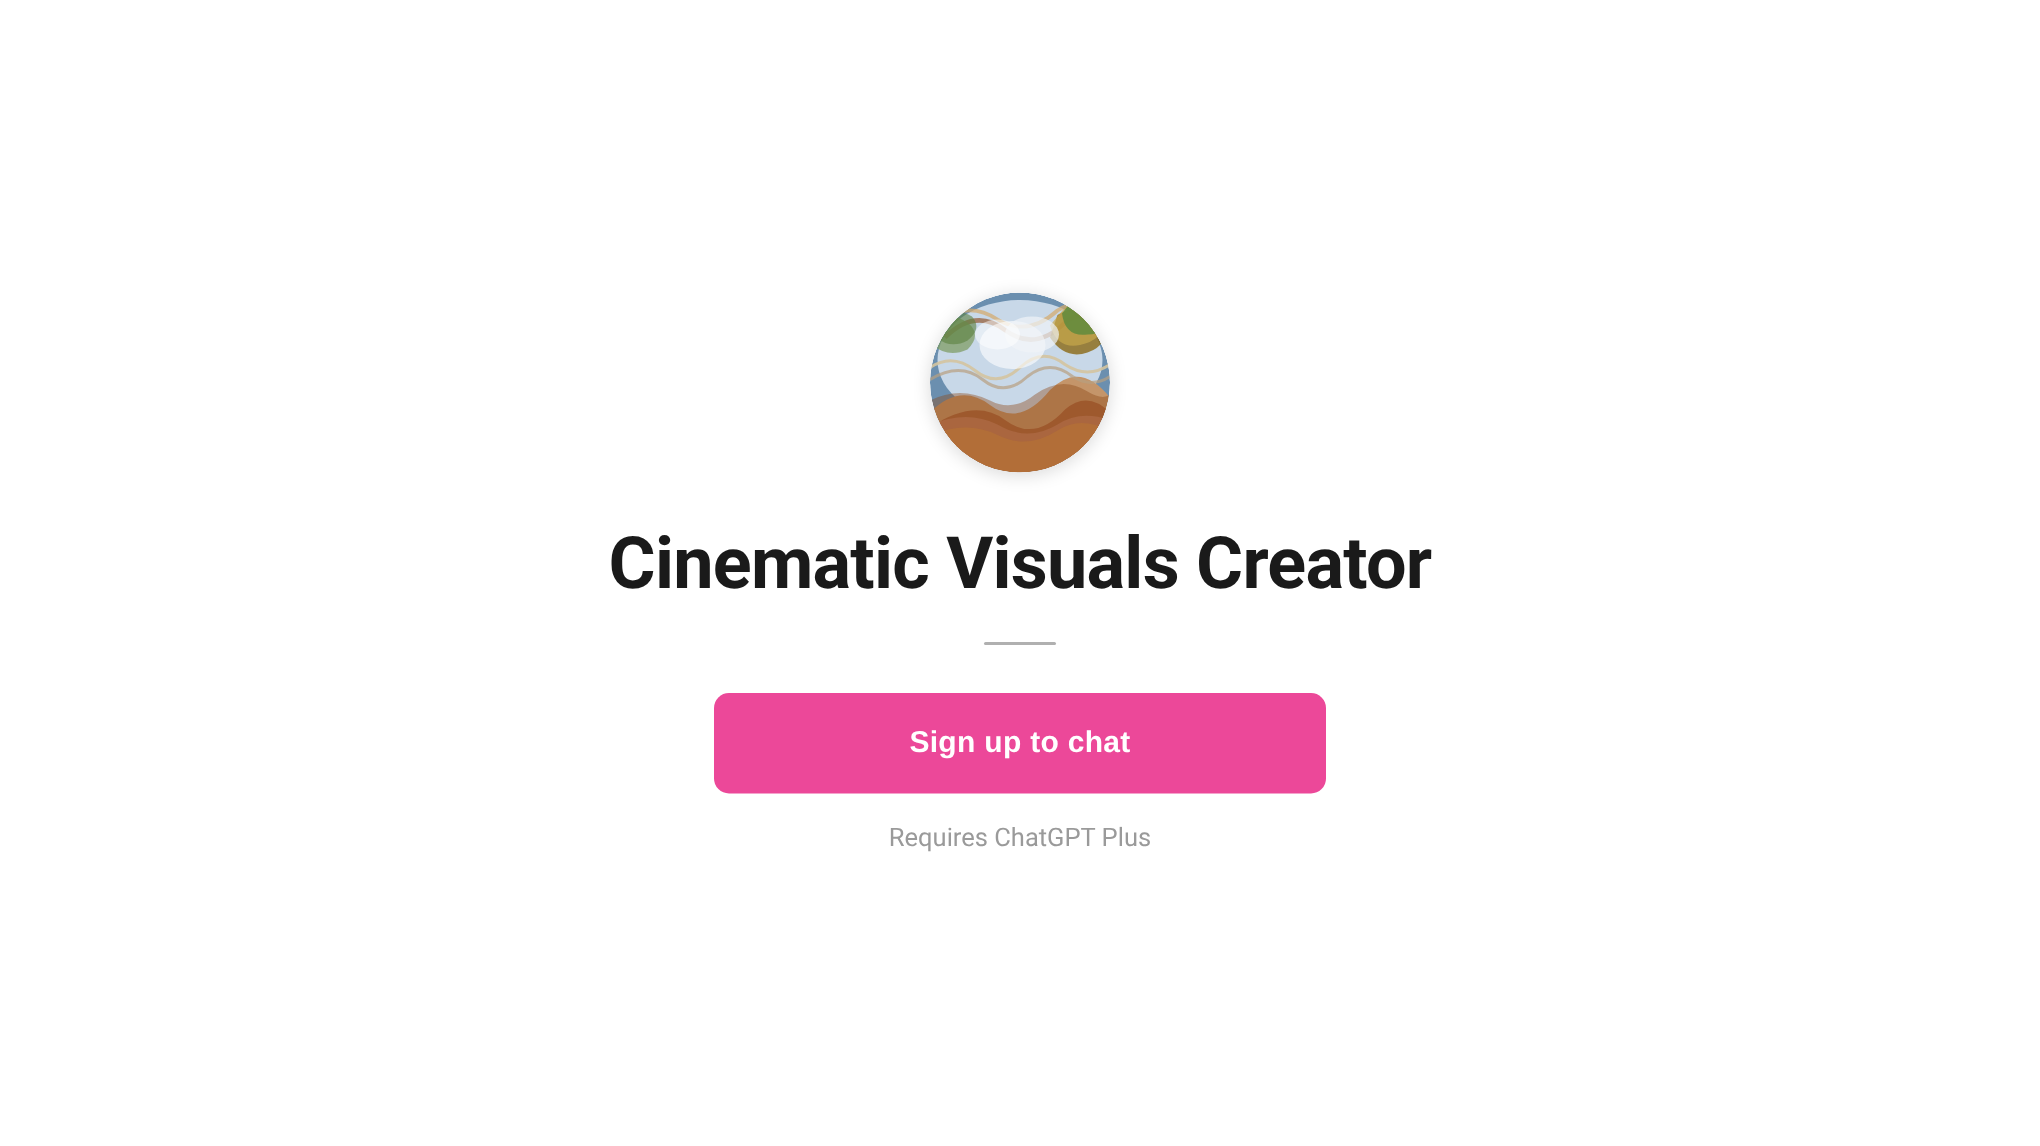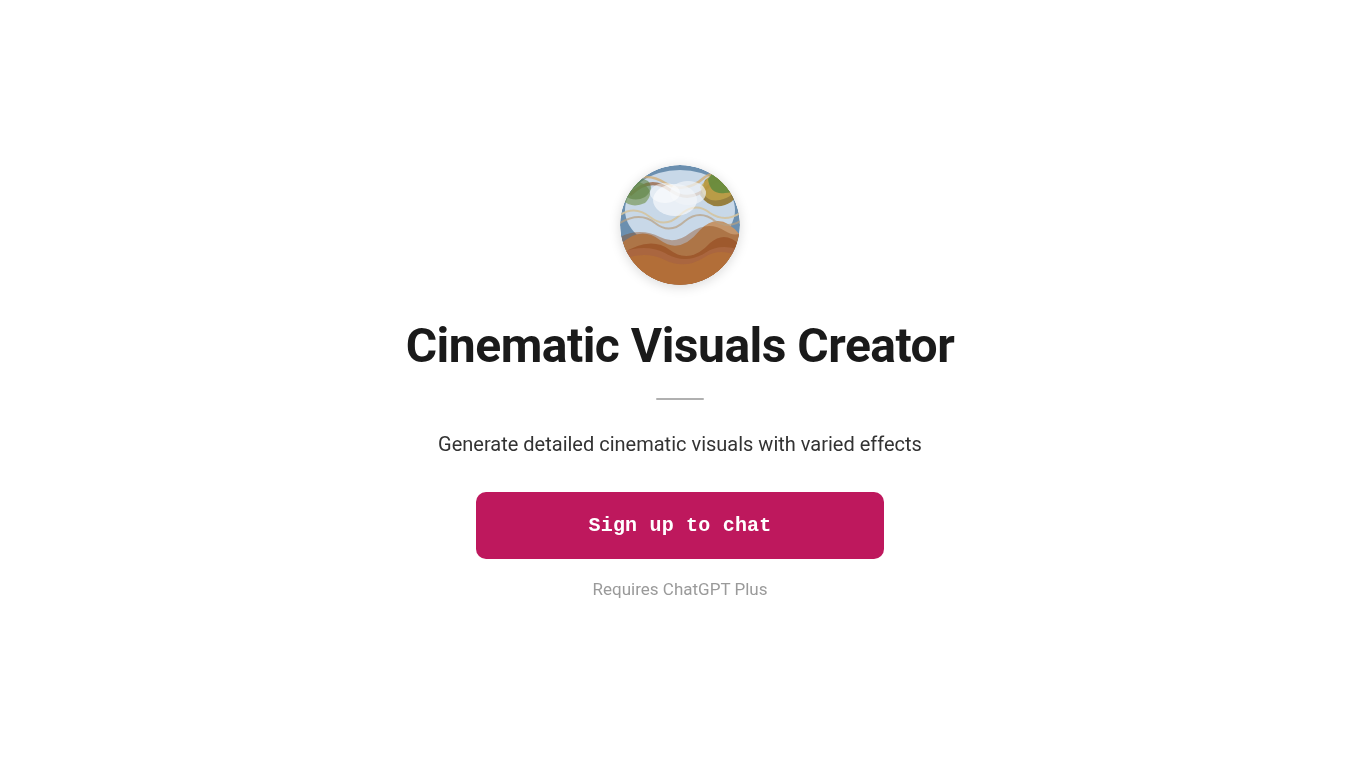--- a/index.html
+++ b/index.html
@@ -63,33 +63,32 @@
 
     .app-description {
       font-size: 20px;
       color: #333333;
       text-align: center;
       margin-bottom: 36px;
       font-weight: 400;
     }
 
     .signup-button {
-      background-color: #be185d;
+      background-color: #ec4899;
       color: #ffffff;
       border: none;
       border-radius: 10px;
       padding: 22px 0;
       width: 408px;
       font-size: 20px;
       font-weight: 600;
       cursor: pointer;
       letter-spacing: 0.2px;
       margin-bottom: 20px;
       transition: background-color 0.2s ease;
-      font-family: Liberation Mono, monospace;
     }
 
     .requires-plus {
       font-size: 17px;
       color: #9a9a9a;
       text-align: left;
       font-weight: 400;
     }
   </style>
 </head>
@@ -134,19 +133,18 @@
 
         <path d="M0,72 Q20,62 40,72 Q55,80 70,68 Q88,55 105,66 Q115,72 120,68 L120,85 Q100,78 85,88 Q65,100 45,88 Q25,78 0,88 Z" fill="#8B4513" opacity="0.4"></path>
       </g>
     </svg>
   </div>
 
   <h1 class="app-title">Cinematic Visuals Creator</h1>
 
   <div class="divider"></div>
 
-  <p class="app-description">Generate detailed cinematic visuals with varied effects</p>
 
   <button class="signup-button">Sign up to chat</button>
 
   <span class="requires-plus">Requires ChatGPT Plus</span>
 
 </div>
 
 </body></html>

